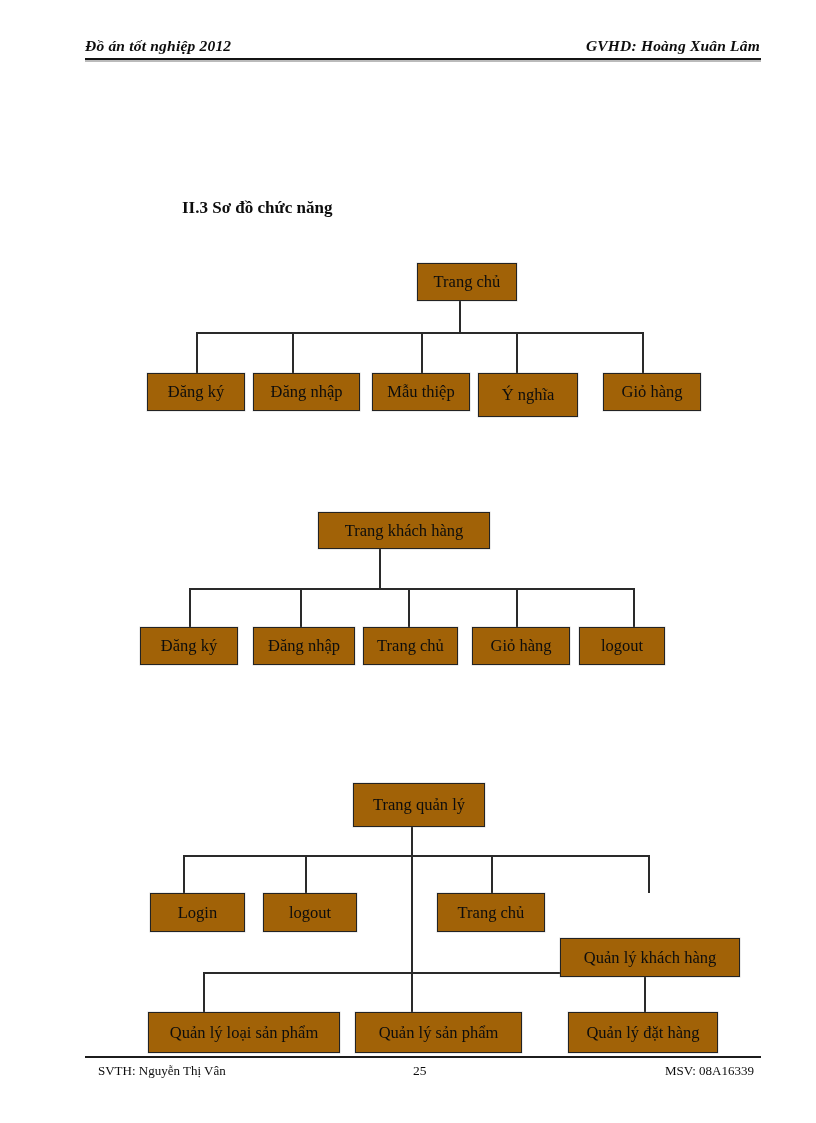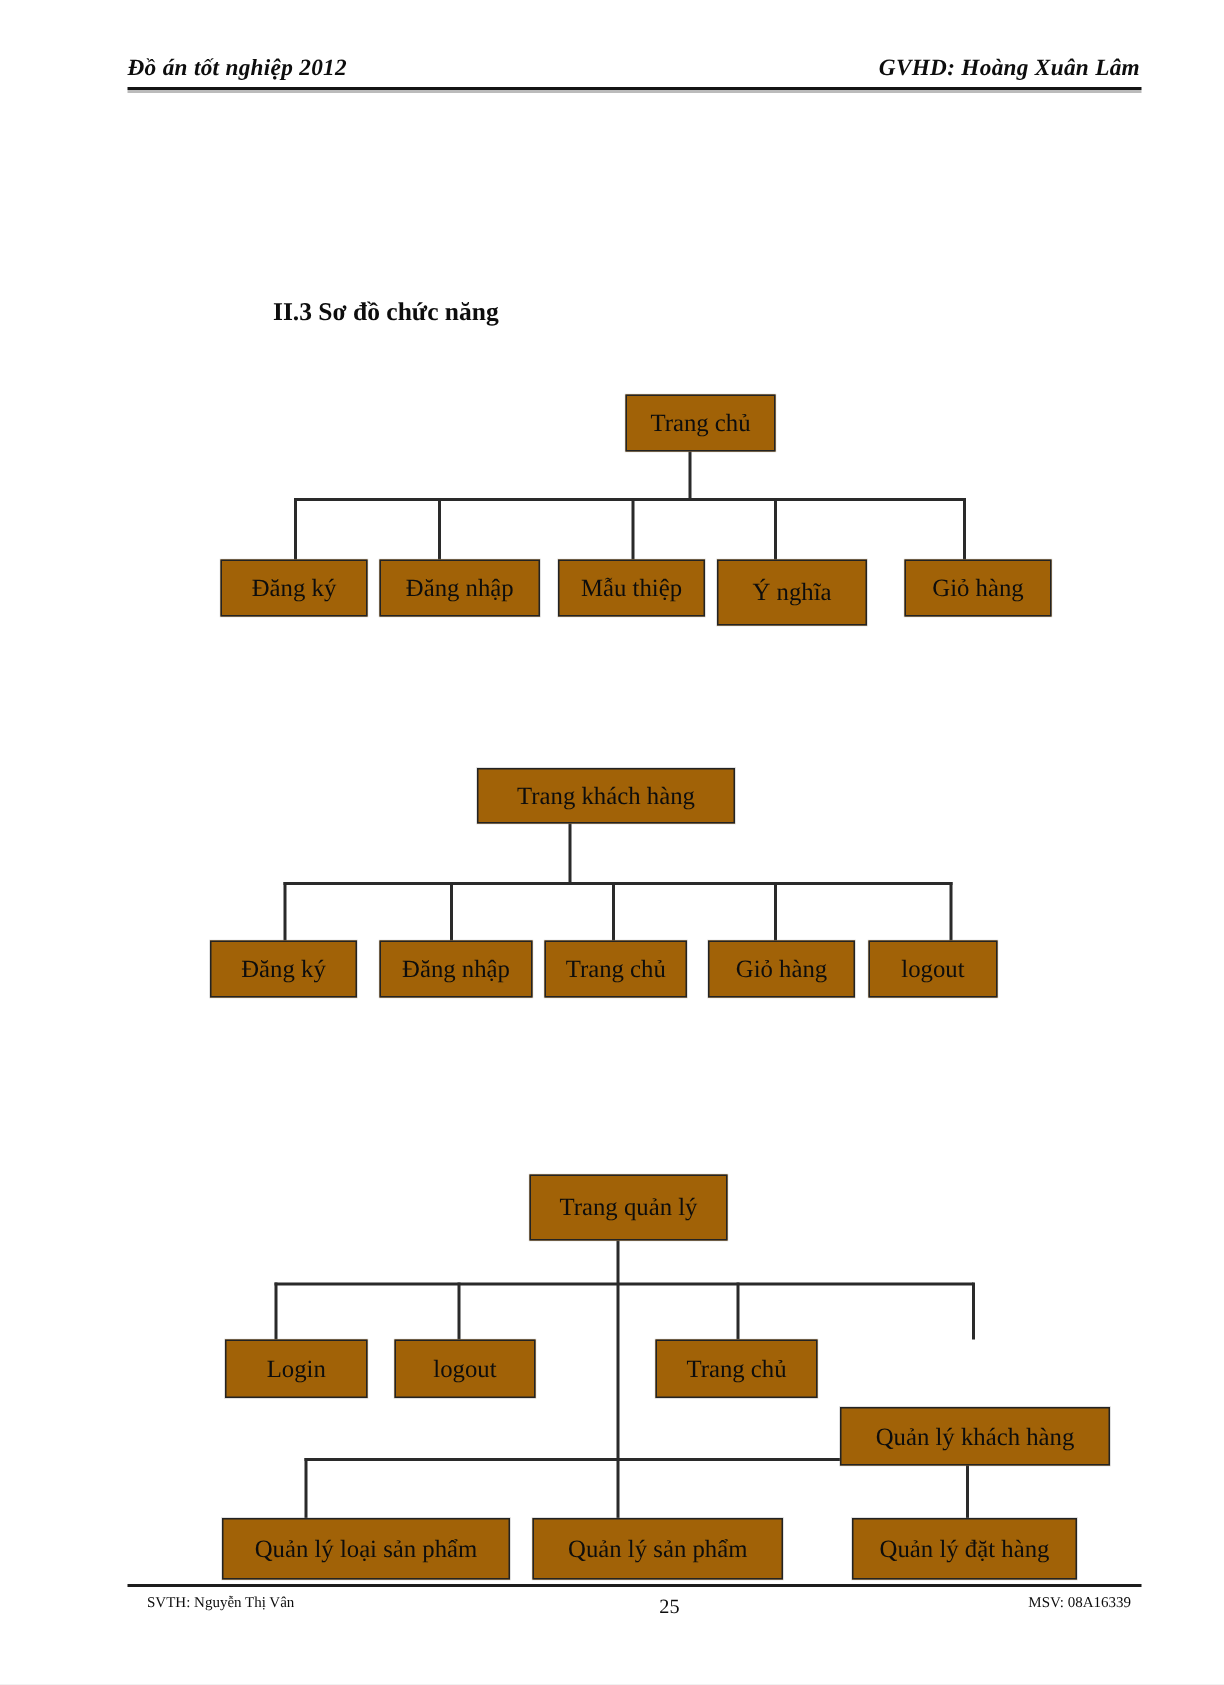--- a/index.html
+++ b/index.html
@@ -30,21 +30,21 @@
     box-shadow: 0 2px 0 rgba(60,60,60,0.35);
   }
   .ftr-rule {
     position: absolute;
     left: 85px; top: 1056px; width: 676px; height: 1.5px;
     background: #1c1c1c;
   }
   .ftr-text {
     position: absolute;
     top: 1063px;
-    font-size: 10px;
+    font-size: 13px;
     white-space: nowrap;
   }
 
   .section-title {
     position: absolute;
     left: 182px; top: 198px;
     font-size: 17px;
     font-weight: bold;
     white-space: nowrap;
   }
@@ -134,16 +134,16 @@
   <div class="hline" style="left:203px; top:972px; width:443px;"></div>
   <div class="vline" style="left:203px; top:972px; height:40px;"></div>
   <div class="vline" style="left:644px; top:972px; height:40px;"></div>
 
   <div class="node" style="left:148px; top:1012px; width:192px; height:41px;">Quản lý loại sản phẩm</div>
   <div class="node" style="left:355px; top:1012px; width:167px; height:41px;">Quản lý sản phẩm</div>
   <div class="node" style="left:568px; top:1012px; width:150px; height:41px;">Quản lý đặt hàng</div>
 
   <div class="ftr-rule"></div>
   <div class="ftr-text" style="left:98px;">SVTH: Nguyễn Thị Vân</div>
-  <div class="ftr-text" style="left:413px; width:40px; text-align:right; font-size:13.5px;">25</div>
+  <div class="ftr-text" style="left:413px; width:40px; text-align:left; font-size:13.5px;">25</div>
   <div class="ftr-text" style="right:62px;">MSV: 08A16339</div>
 
 </div>
 
 </body></html>

